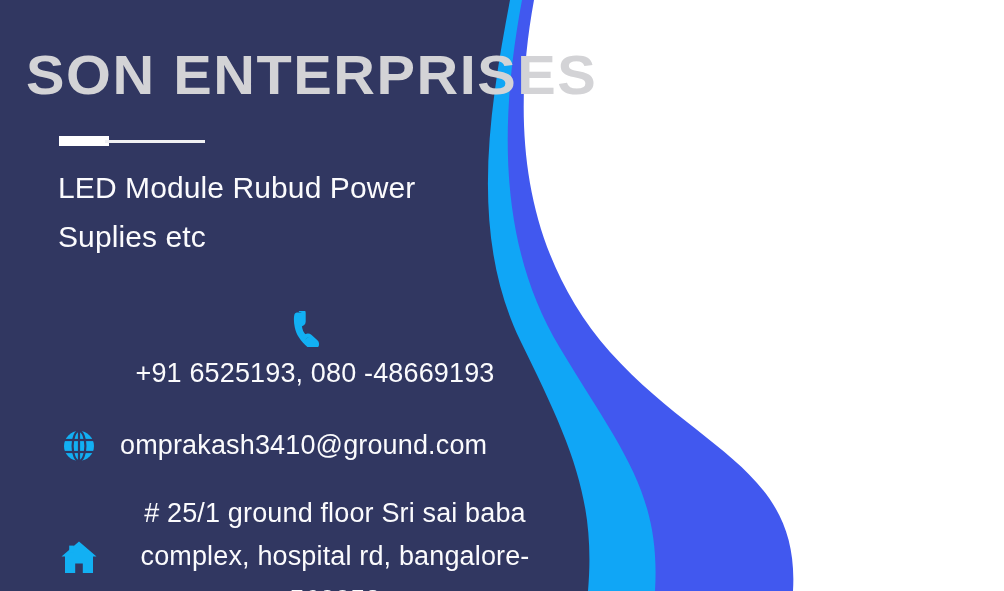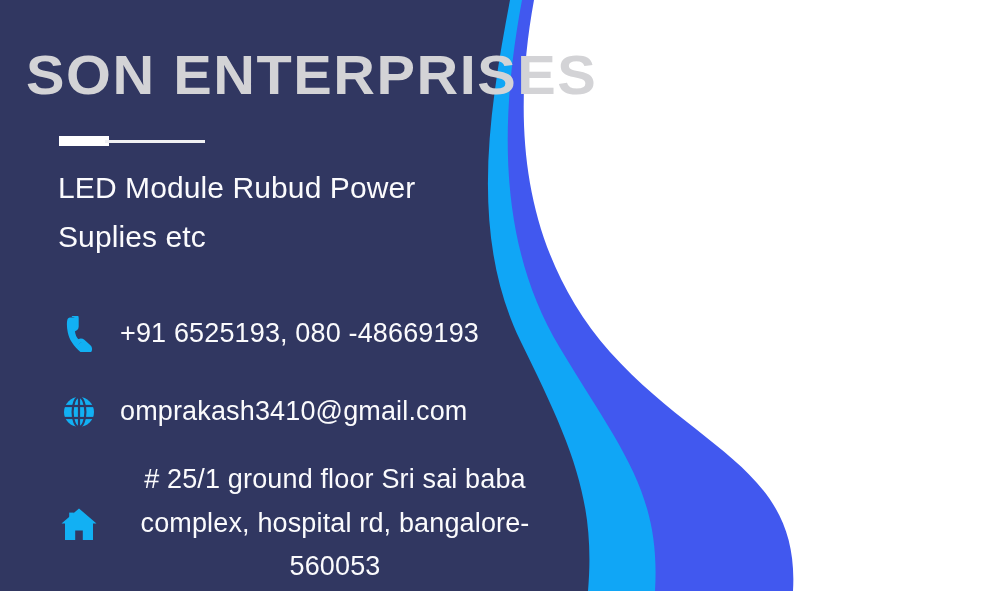--- a/index.html
+++ b/index.html
@@ -98,21 +98,21 @@
     top: 306px;
     width: 500px;
   }
 
   .contact-row {
     position: relative;
     display: flex;
     align-items: center;
     min-height: 56px;
   }
-  .contact-row.row-phone   { margin-bottom: 22px; }
+  .contact-row.row-phone   { margin-bottom: 22px; flex-direction: column; }
   .contact-row.row-email   { margin-bottom: 18px; }
   .contact-row.row-address { align-items: center; text-align: center; }
 
   .contact-icon {
     flex: 0 0 46px;
     width: 46px;
     height: 46px;
     display: flex;
     align-items: center;
     justify-content: center;
@@ -191,21 +191,21 @@
           <svg width="34" height="34" viewBox="0 0 34 34" aria-hidden="true">
             <circle cx="17" cy="17" r="15" fill="#12b0f3"></circle>
             <g stroke="#313761" stroke-width="2.2" fill="none">
               <line x1="2.6" y1="11" x2="31.4" y2="11"></line>
               <line x1="2.6" y1="23" x2="31.4" y2="23"></line>
               <ellipse cx="17" cy="17" rx="6.4" ry="15"></ellipse>
               <line x1="17" y1="2" x2="17" y2="32"></line>
             </g>
           </svg>
         </span>
-        <span class="contact-text">omprakash3410@gmail.com</span>
+        <span class="contact-text">omprakash3410@ground.com</span>
       </div>
 
       <div class="contact-row row-address">
         <span class="contact-icon">
           <svg width="38" height="36" viewBox="0 0 38 36" aria-hidden="true">
             <path d="M19 2.5 L36.5 17.5 L33 17.5 L33 34 L22.8 34 L22.8 24.6
                      L15.2 24.6 L15.2 34 L5 34 L5 17.5 L1.5 17.5 Z" fill="#12b0f3"></path>
             <rect x="9.2" y="6.6" width="4.6" height="6.6" fill="#12b0f3"></rect>
           </svg>
         </span>

